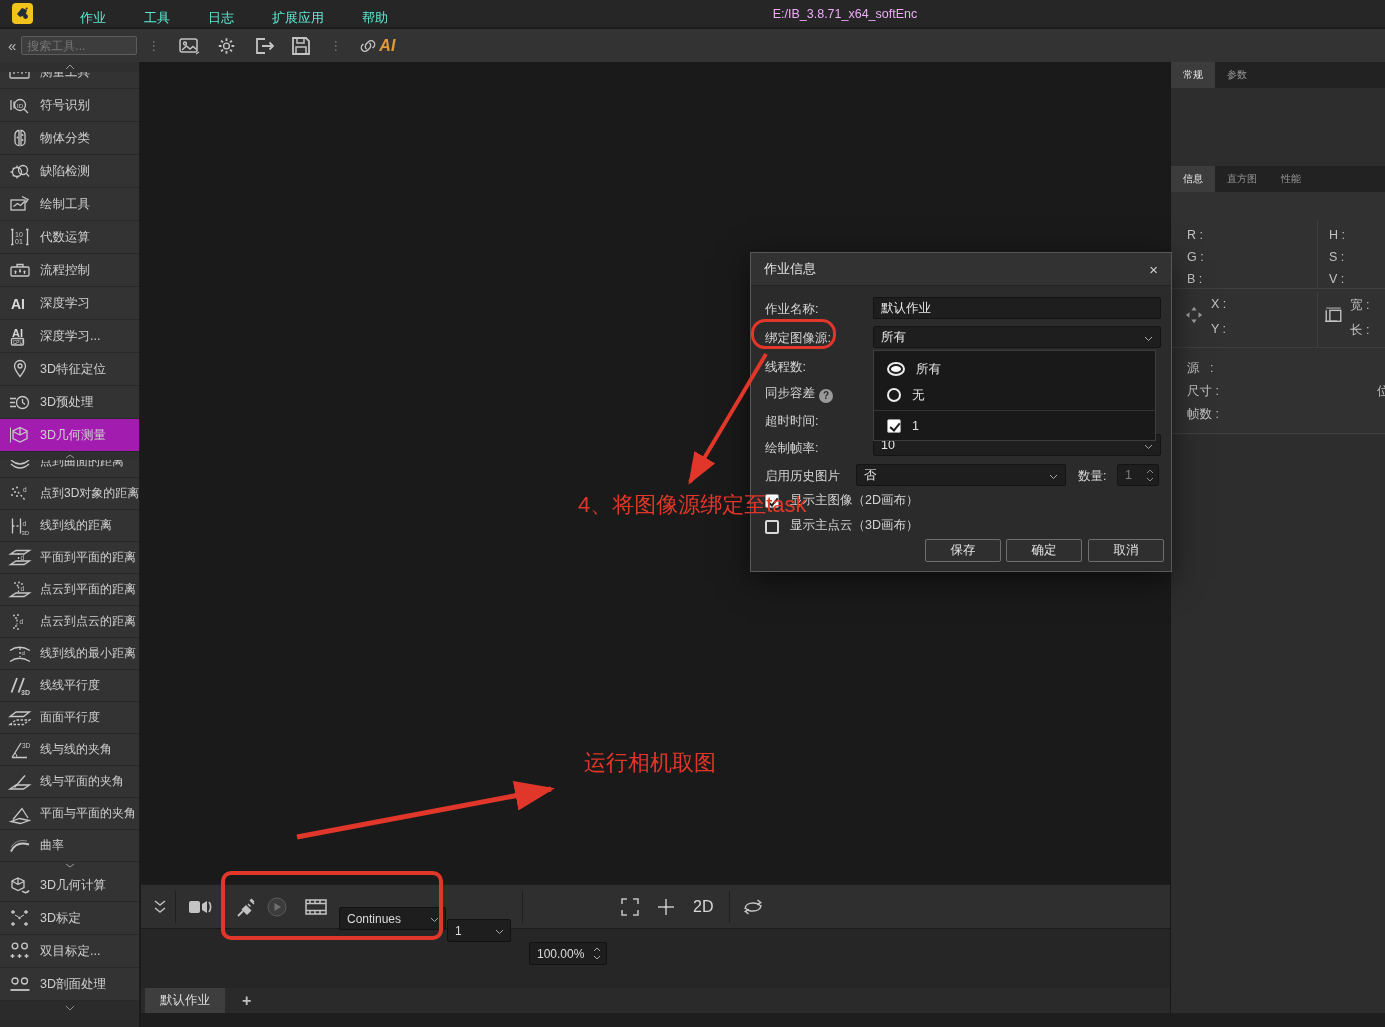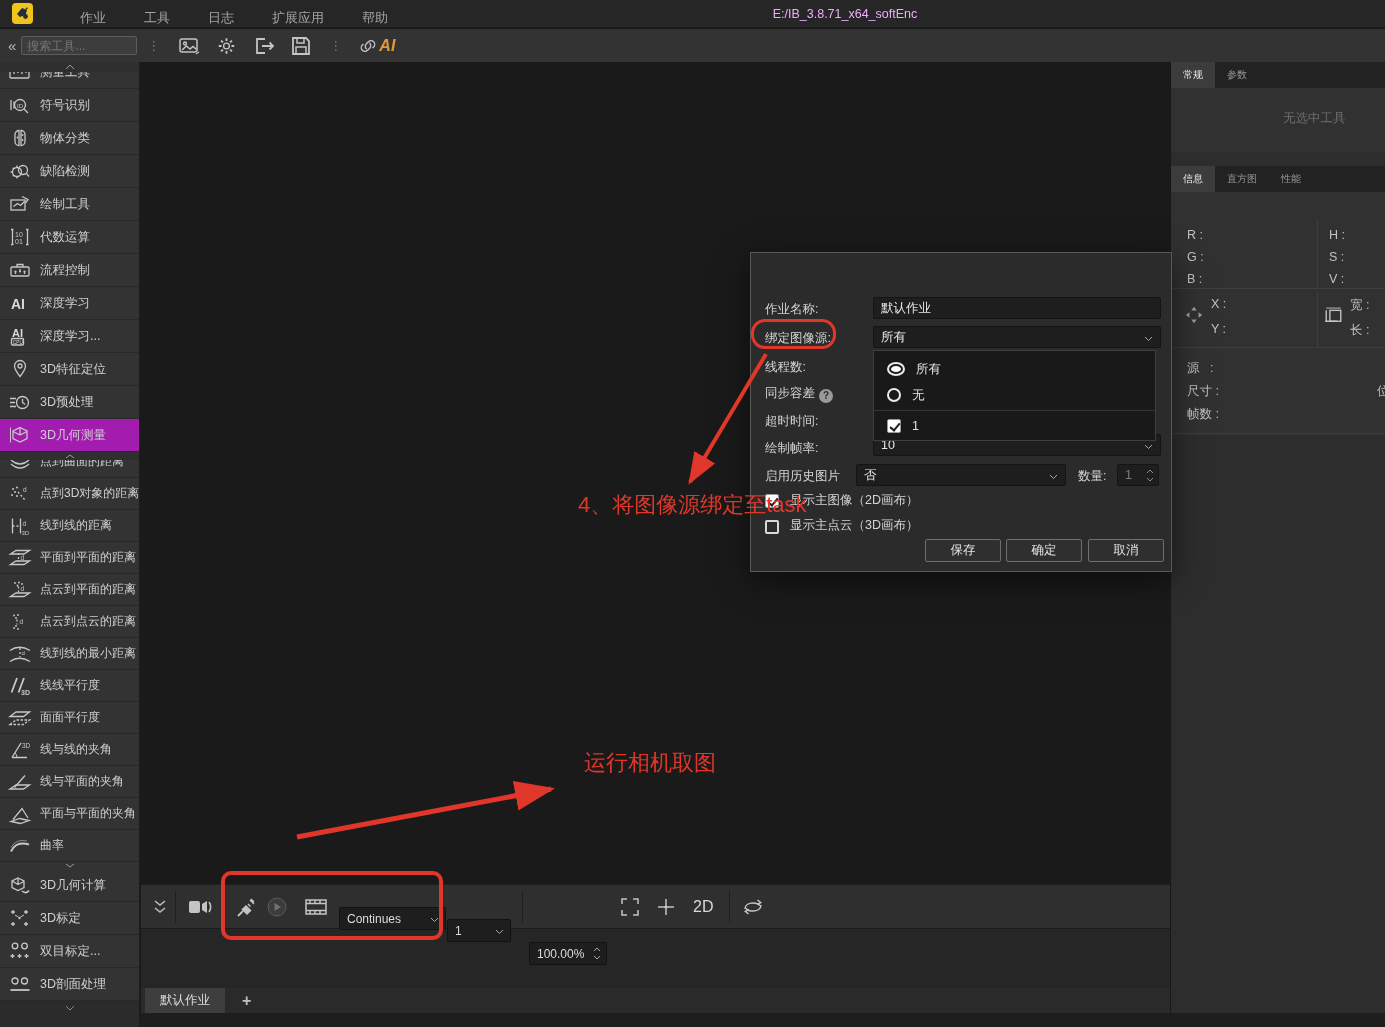--- a/index.html
+++ b/index.html
@@ -5,21 +5,21 @@
 *{box-sizing:border-box;margin:0;padding:0}
 body{background:#111;font-family:"Liberation Sans","DejaVu Sans",sans-serif}
 #app{position:relative;width:1385px;height:1027px;overflow:hidden;background:#1a1a1a;color:#c8c8c8;font-size:13px}
 svg{display:block}
 .icn{width:24px;height:22px;stroke:#c8c8c8;fill:none;stroke-width:1.3;flex:none}
 .wicn{stroke:#c4c4c4;fill:none;stroke-width:1.5}
 
 
 .menubar{position:absolute;left:0;top:0;width:100%;height:28px;background:#262626;border-bottom:1px solid #1c1c1c;display:flex;align-items:center;z-index:3}
 .logo{width:21px;height:21px;background:#f0c41b;border-radius:4px;margin-left:12px;display:flex;align-items:center;justify-content:center}
-.menu-item{padding:0 19px;height:20px;line-height:28px;color:#a3a3a3;cursor:default}
+.menu-item{padding:0 19px;height:20px;line-height:28px;color:#5eead4;cursor:default}
 .win-title{position:absolute;left:720px;top:0;width:250px;text-align:center;line-height:28px;color:#f0abfc;font-size:12.5px}
 
 
 .toolbar{position:absolute;left:0;top:29px;width:100%;height:33px;background:#333;display:flex;align-items:center;z-index:3}
 .collapse{margin-left:8px;color:#bdbdbd;font-size:15px;letter-spacing:-2px}
 .search{margin-left:7px;width:116px;height:19px;background:#3d3d3d;border:1px solid #5c5c5c;border-radius:2px;color:#9a9a9a;font-size:12px;padding:0 5px;outline:none}
 .vdots{color:#787878;font-size:13px;margin:0 10px;letter-spacing:0}
 .tb-icn{margin:0 8px}
 .ai-wrap{display:flex;align-items:center;margin-left:6px}
 .ai-label{color:#e09a3c;font-weight:bold;font-size:16px;font-style:italic;margin-left:1px}
@@ -430,23 +430,20 @@
           <path d="M1 1l4 4 4-4" stroke="#8a8a8a" fill="none"></path>
         </svg>
       </div>
   </div>
 
   <div class="rpanel">
     <div class="rp-tabs" style="top:0">
       <div class="rp-tab active">常规</div>
       <div class="rp-tab">参数</div>
     </div>
-    <div class="rp-box1">
-      <div class="rp-noselect">无选中工具</div>
-    </div>
     <div class="rp-tabs" style="top:104px">
       <div class="rp-tab active">信息</div>
       <div class="rp-tab">直方图</div>
       <div class="rp-tab">性能</div>
     </div>
     <div class="rp-info">
       <div class="rp-lab" style="left:16px;top:36px">R :</div>
       <div class="rp-lab" style="left:16px;top:58px">G :</div>
       <div class="rp-lab" style="left:16px;top:80px">B :</div>
       <div class="rp-lab" style="left:158px;top:36px">H :</div>
@@ -566,20 +563,24 @@
 
   <div class="strip"></div>
 
   <div class="tabbar">
     <div class="tab-active">默认作业</div>
     <div class="tab-add">+</div>
   </div>
   <div class="bottom-edge"></div>
 
   <div class="dialog">
+    <div class="dlg-title">
+      <span>作业信息</span>
+      <span class="dlg-close">×</span>
+    </div>
 
     <div class="dlg-lab" style="left:14px;top:48px">作业名称:</div>
     <div class="dlg-input" style="left:122px;top:44px;width:288px">默认作业</div>
 
     <div class="dlg-lab" style="left:14px;top:77px">绑定图像源:</div>
     <div class="dlg-input" style="left:122px;top:73px;width:288px">
       <span>所有</span>
       <span style="position:absolute;right:7px;top:9px">
           <svg width="9" height="6">
             <path d="M1 1l3.5 3.5L8 1" stroke="#a8a8a8" fill="none"></path>

